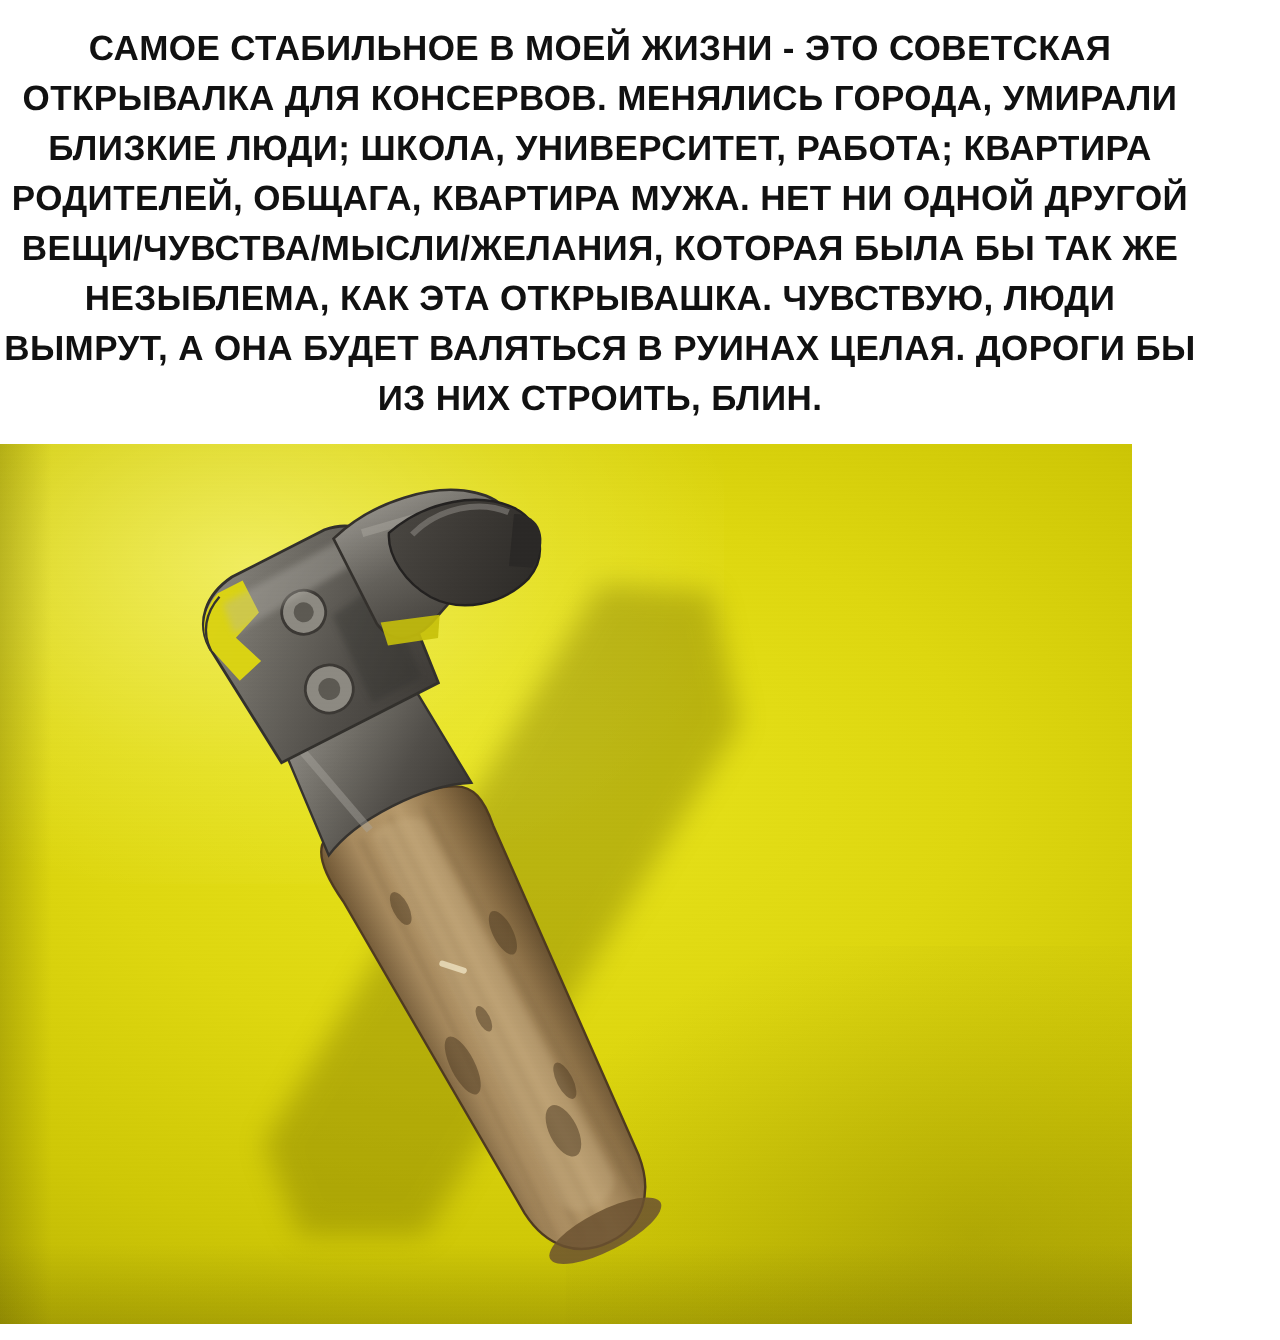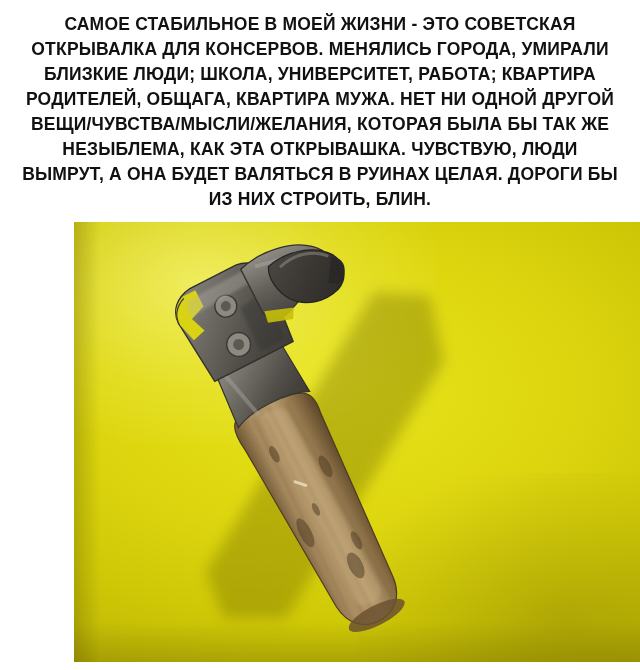--- a/index.html
+++ b/index.html
@@ -7,27 +7,27 @@
     padding: 0;
     background: #ffffff;
   }
   body {
     width: 640px;
     height: 670px;
     font-family: "Liberation Sans", sans-serif;
     overflow: hidden;
   }
   .meme {
-    width: 640px;
+    width: 532px;
     height: 670px;
     background: #ffffff;
     position: relative;
     display: flex;
     flex-direction: column;
-    align-items: flex-end;
+    align-items: flex-start;
   }
   .caption {
     width: 600px;
     margin: 12px auto 8px auto;
     text-align: center;
     color: #111111;
     font-weight: bold;
     font-size: 17.5px;
     line-height: 25px;
     letter-spacing: 0.2px;

